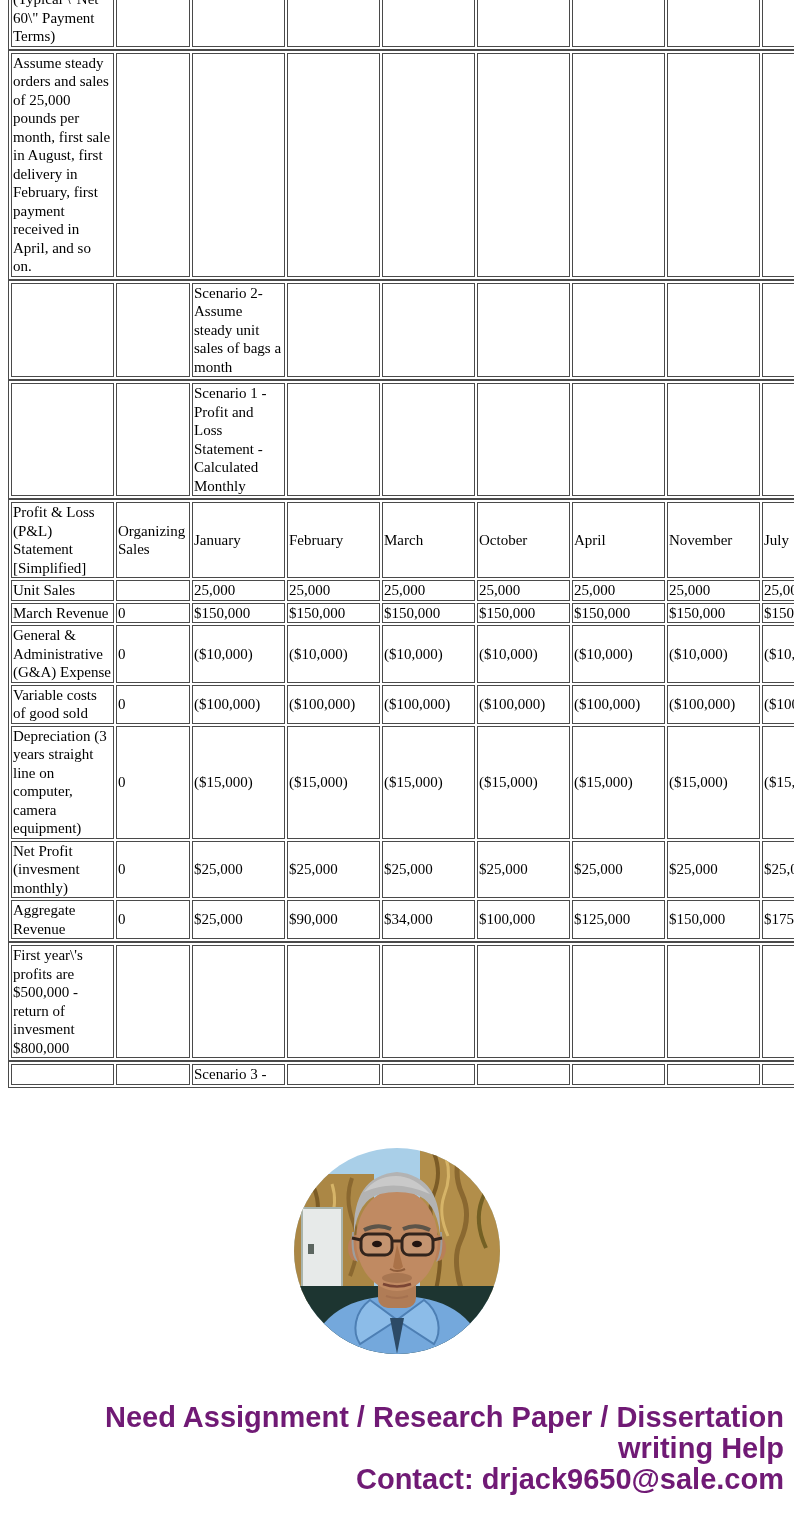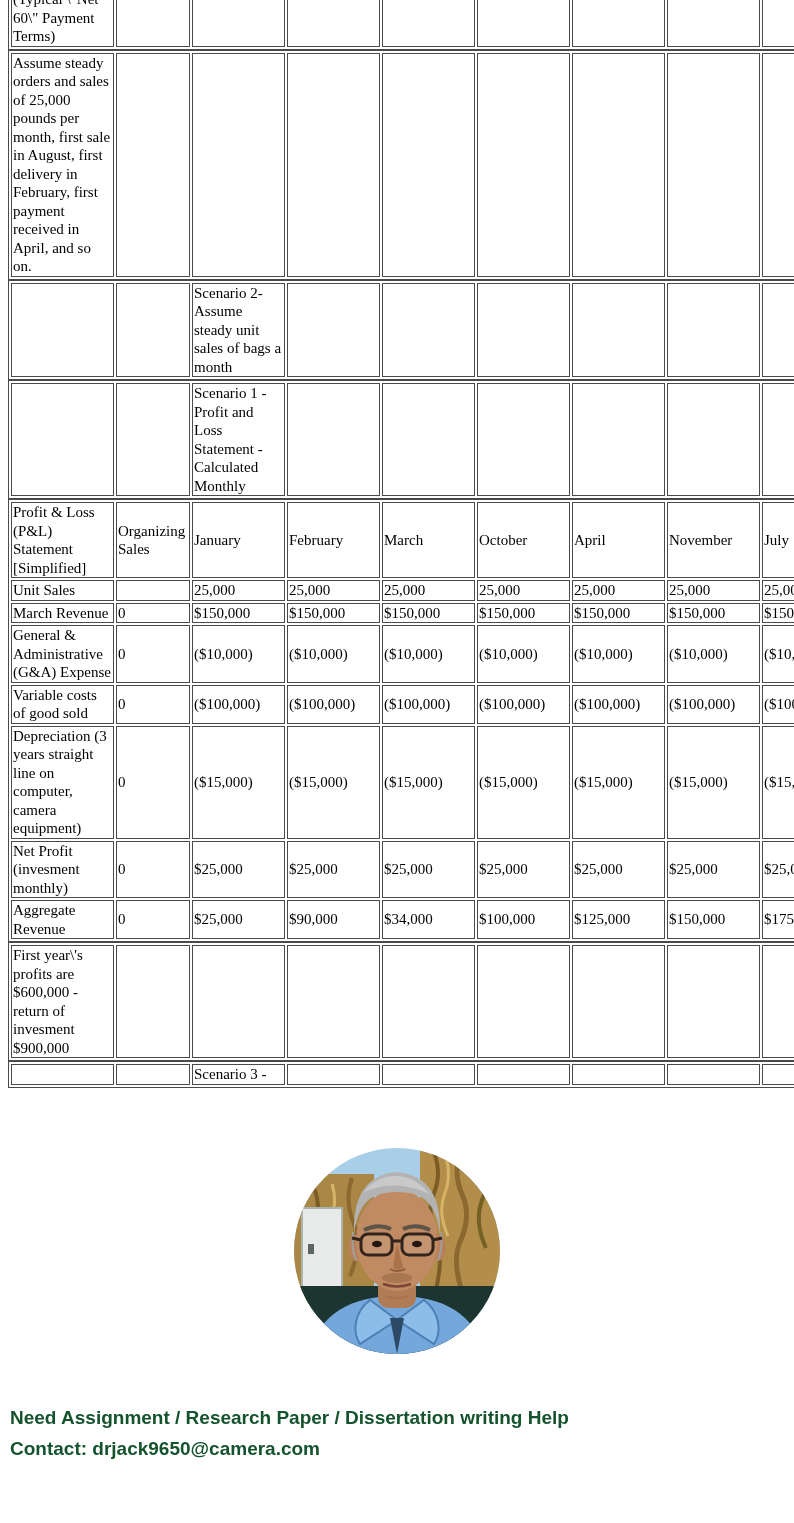--- a/index.html
+++ b/index.html
@@ -31,26 +31,26 @@
   col.c2 { width: 74px; }
   col.cm { width: 93px; }
 
   
   .avatar-wrap { width: 206px; height: 206px; margin: 40px auto 0 auto; }
   .avatar-wrap svg { display: block; }
 
   
   .footer {
     margin: 48px 10px 0 10px;
-    text-align: left;
+    text-align: right;
     font-family: "Liberation Sans", sans-serif;
     font-weight: bold;
-    font-size: 19px;
+    font-size: 29px;
     line-height: 31px;
-    color: #14532d;
+    color: #701a75;
   }
   .spacer-bottom { height: 26px; }
 </style>
 </head>
 <body>
 
 <div class="table-viewport">
   <div class="table-inner">
 
     <table class="tblock">
@@ -272,21 +272,21 @@
           <col class="cm">
           <col class="cm">
           <col class="cm">
           <col class="cm">
           <col class="cm">
           <col class="cm">
           <col class="cm">
         </colgroup>
       <tbody>
           <tr>
-        <td>First year\'s profits are $600,000 - return of invesment $900,000</td>
+        <td>First year\'s profits are $500,000 - return of invesment $800,000</td>
         <td></td>
         <td></td>
         <td></td>
         <td></td>
         <td></td>
         <td></td>
         <td></td>
         <td></td>
       </tr>
     </tbody>
@@ -383,15 +383,15 @@
 
       <path d="M89,136 Q103,141 117,136" stroke="#7a4534" stroke-width="2.5" fill="none"></path>
 
       <path d="M92,148 Q103,152 114,148" stroke="#a5714f" stroke-width="2" fill="none"></path>
     </g>
   </svg>
 </div>
 
 <div class="footer">
   <div>Need Assignment / Research Paper / Dissertation writing Help</div>
-  <div>Contact: drjack9650@camera.com</div>
+  <div>Contact: drjack9650@sale.com</div>
 </div>
 <div class="spacer-bottom"></div>
 
 </body></html>

